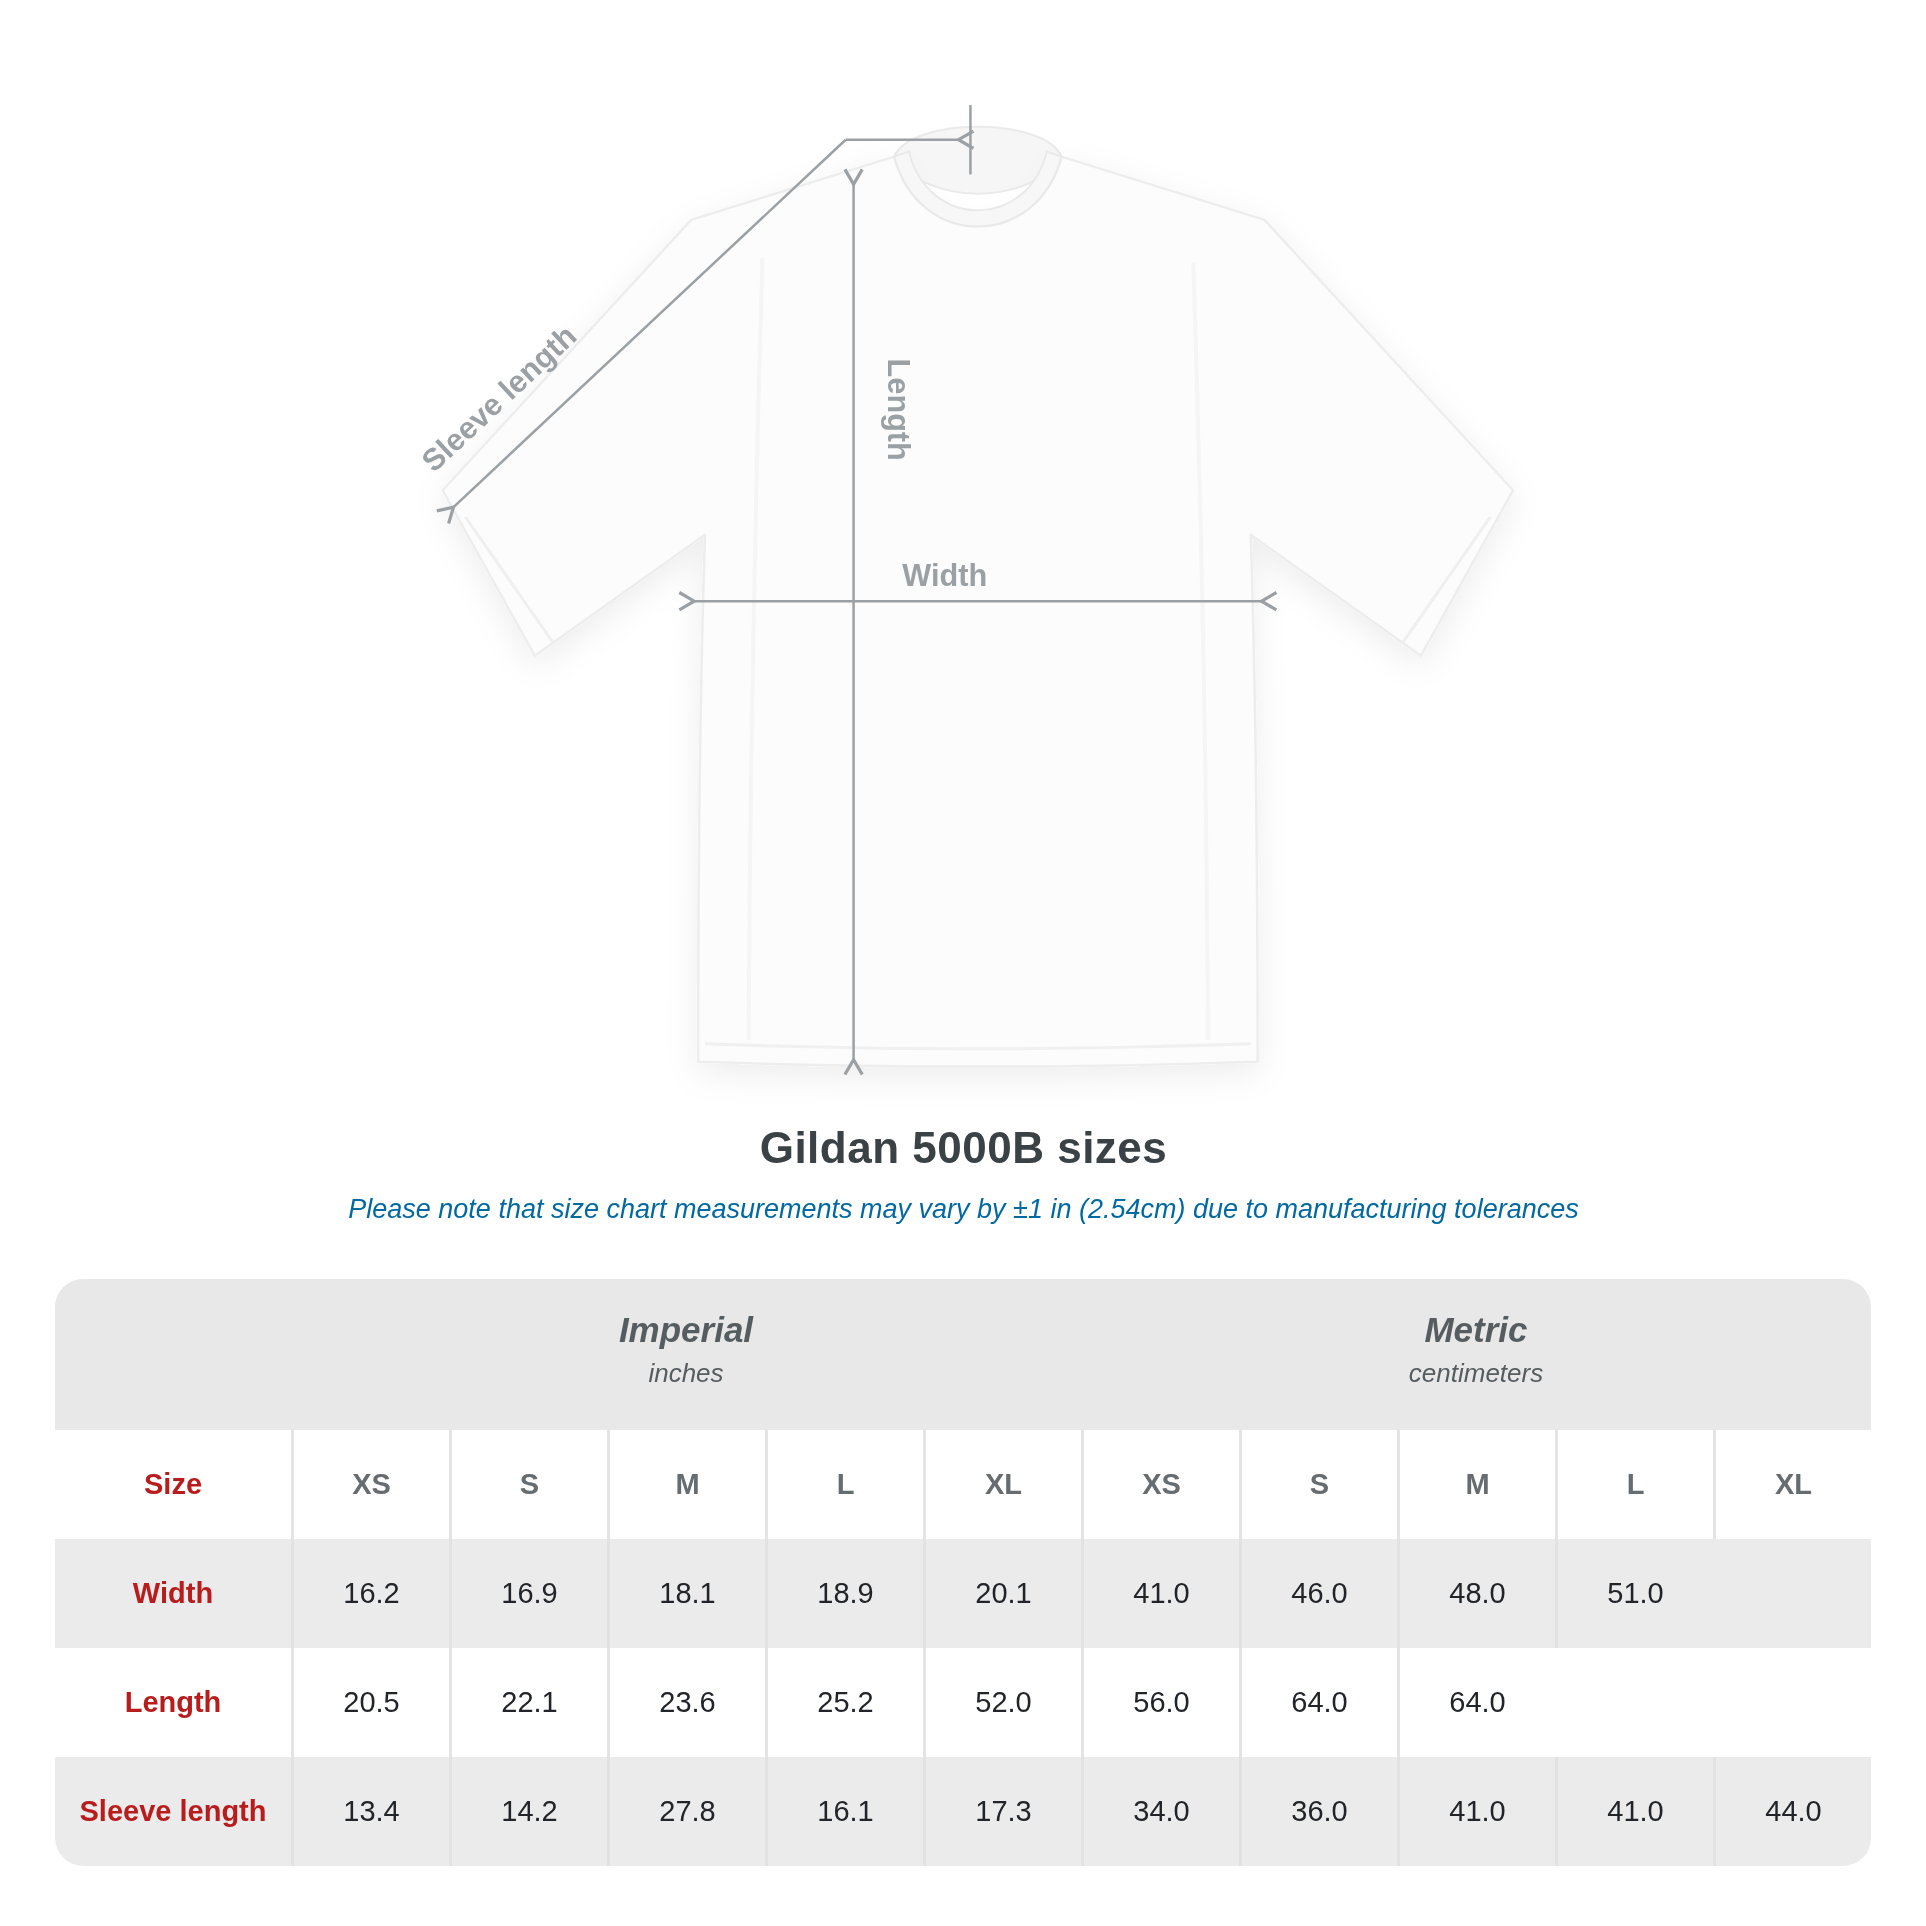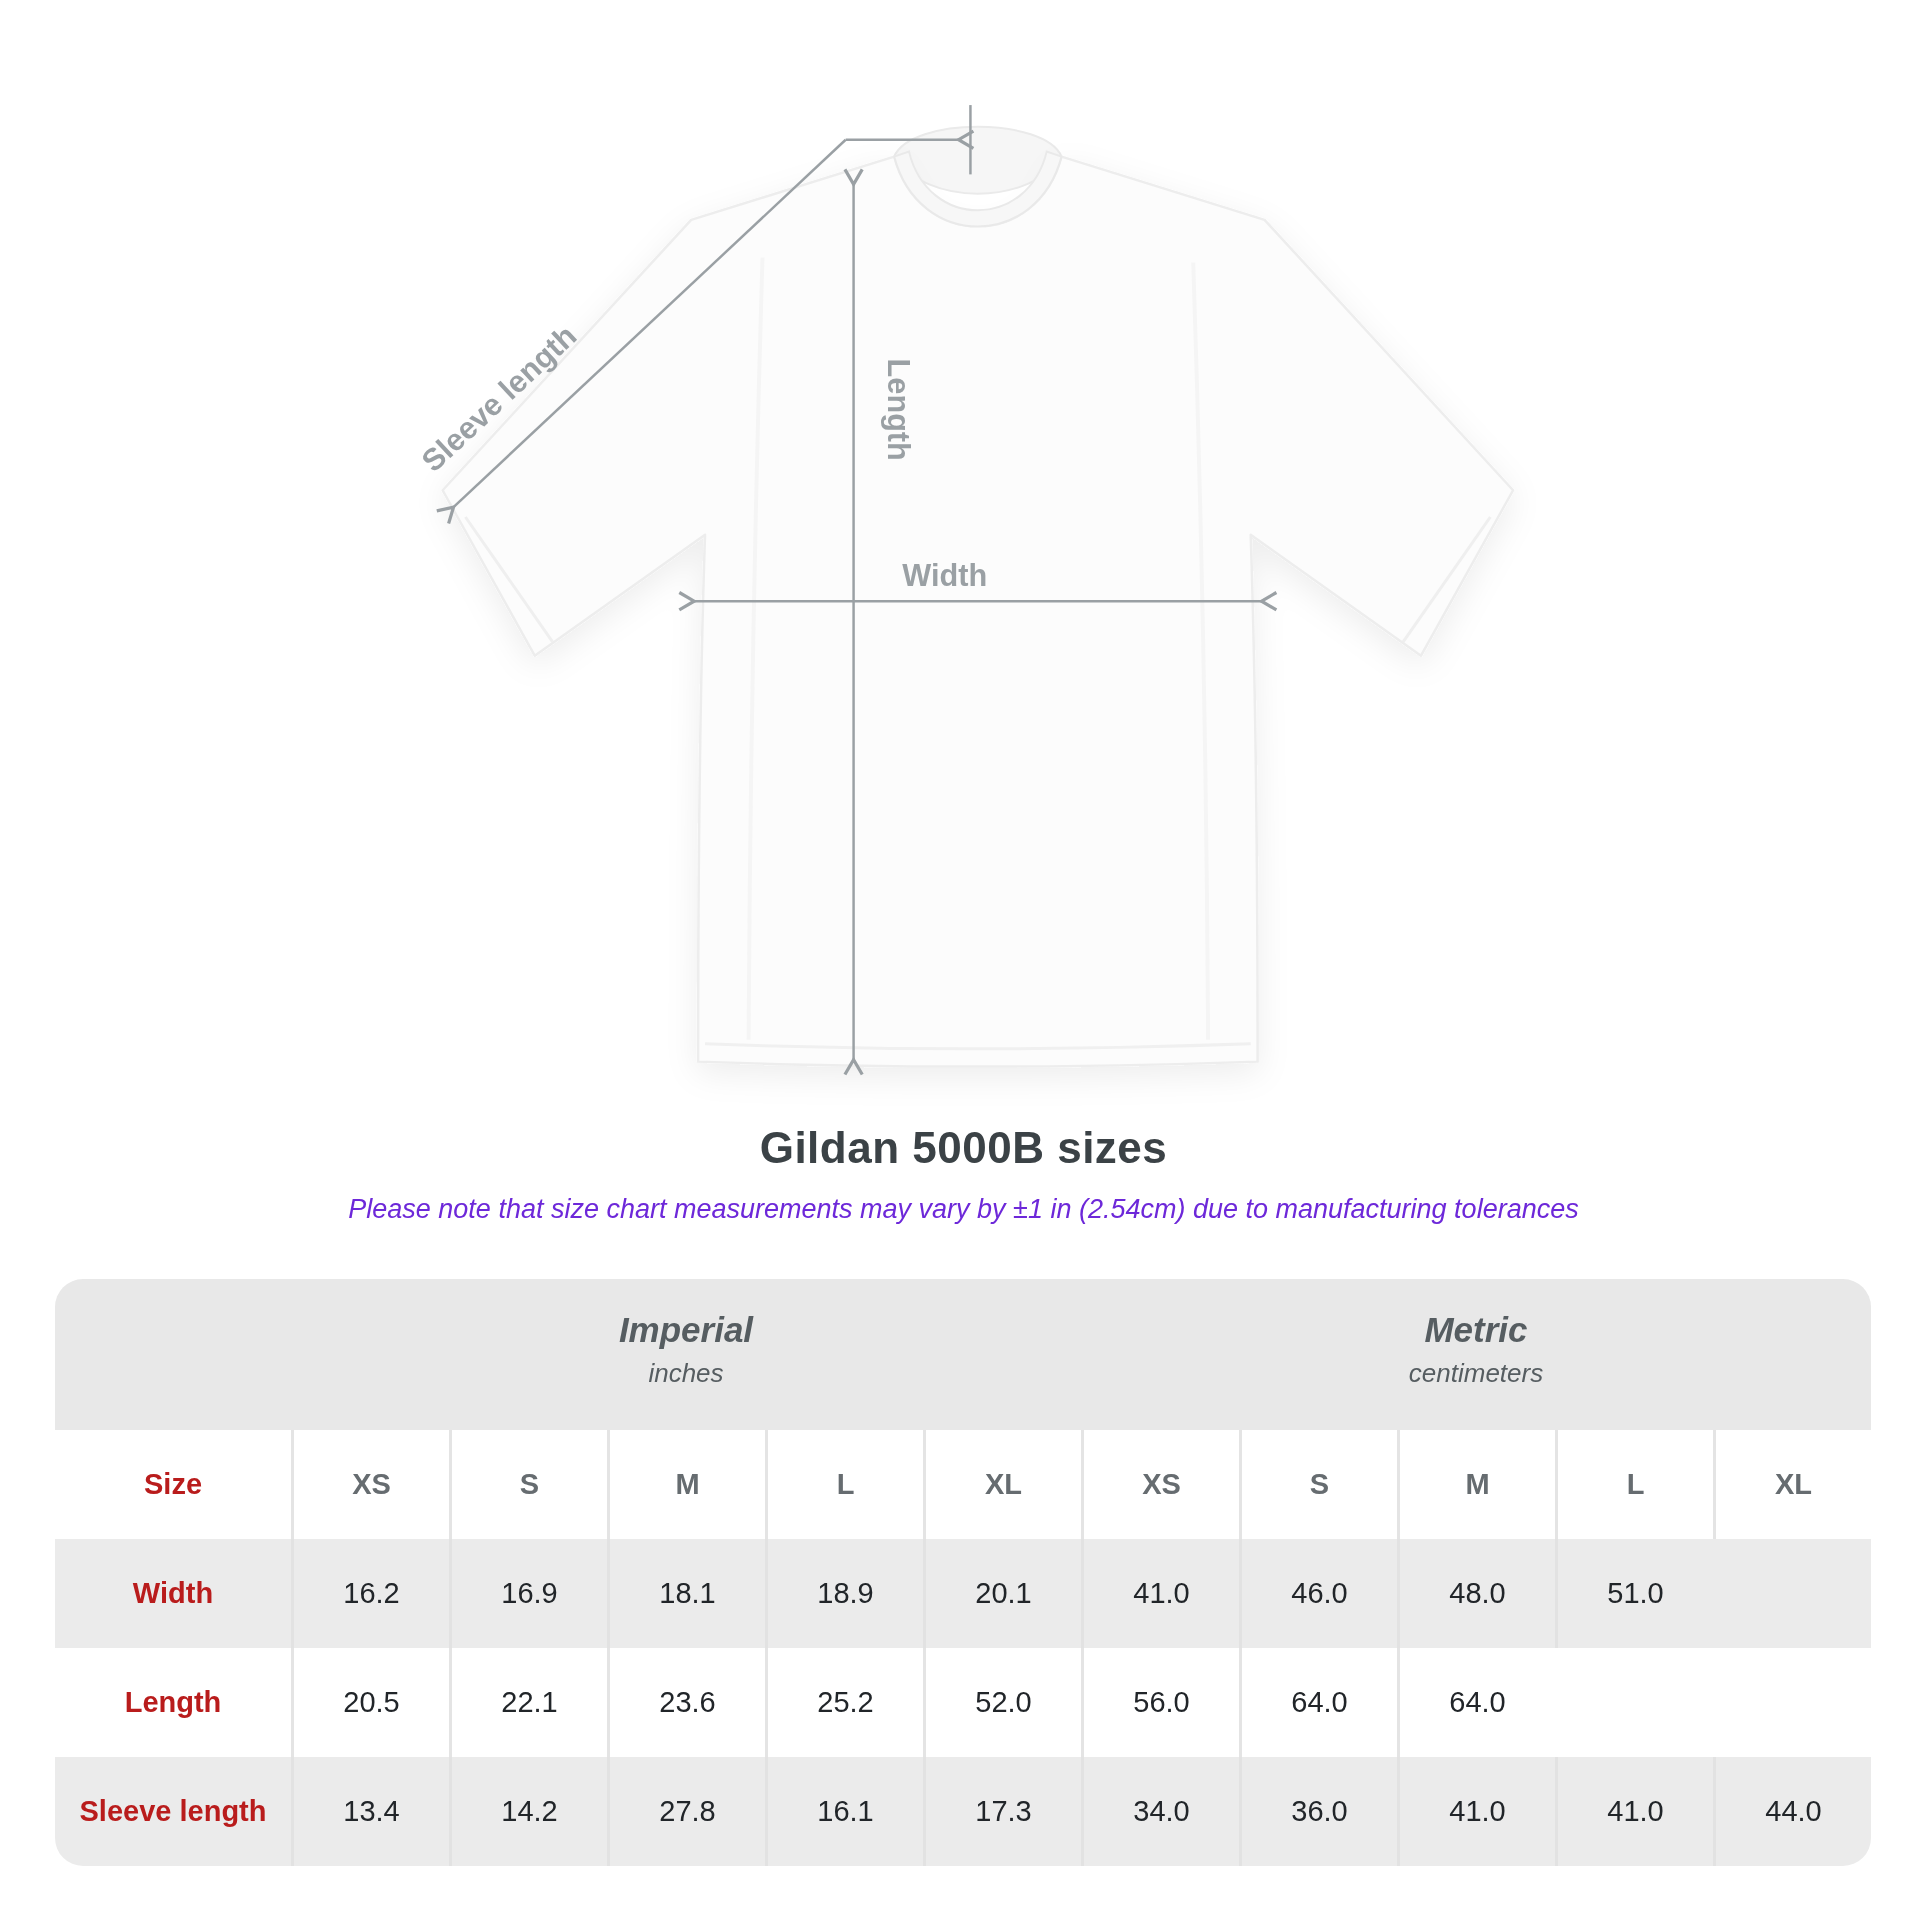--- a/index.html
+++ b/index.html
@@ -14,21 +14,21 @@
   .shirt-svg{position:absolute;left:0;top:0;}
 
   
   .title{
     position:absolute;left:0;top:1123px;width:100%;
     text-align:center;font-size:44px;font-weight:bold;color:#3b4246;
     letter-spacing:0.5px;
   }
   .subtitle{
     position:absolute;left:0;top:1194px;width:100%;
-    text-align:center;font-size:27px;font-style:italic;color:#6d28d9;
+    text-align:center;font-size:27px;font-style:italic;color:#0369a1;
   }
 
   
   .size-table{
     position:absolute;left:55px;top:1279px;width:1816px;
     border-radius:28px;overflow:hidden;background:#ffffff;
   }
   .thead{
     display:grid;grid-template-columns:236px repeat(10,1fr);
     height:151px;background:#e8e8e8;

